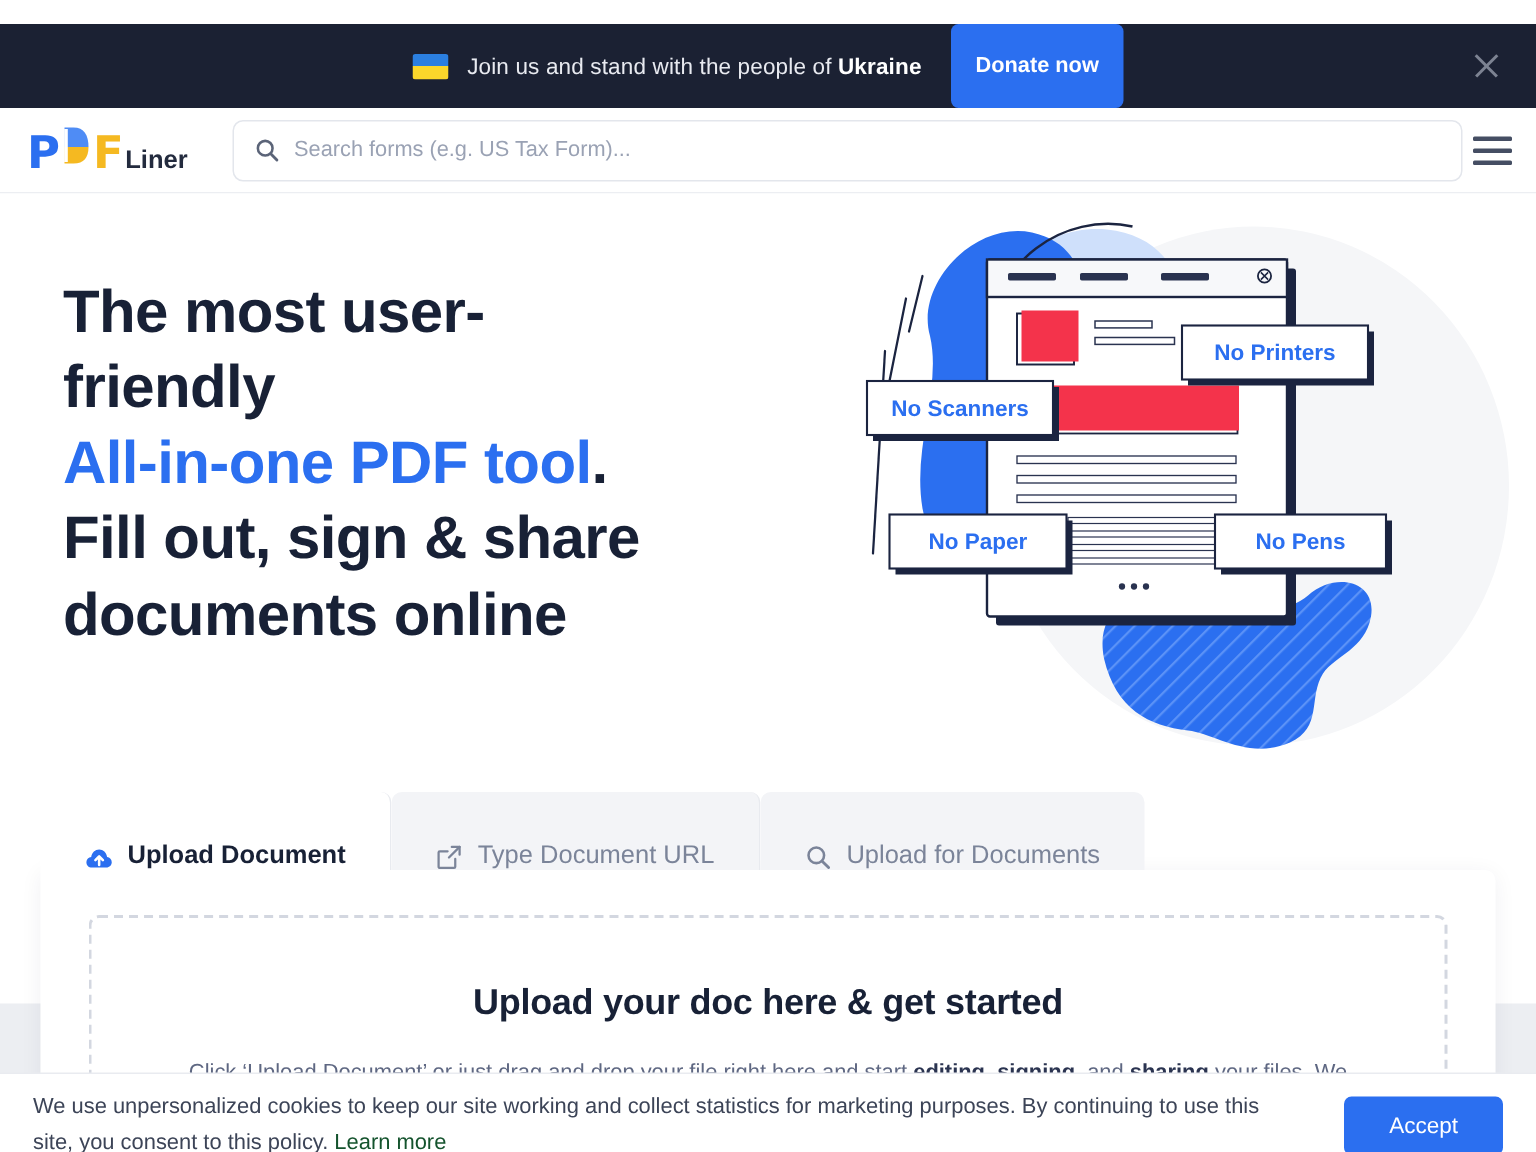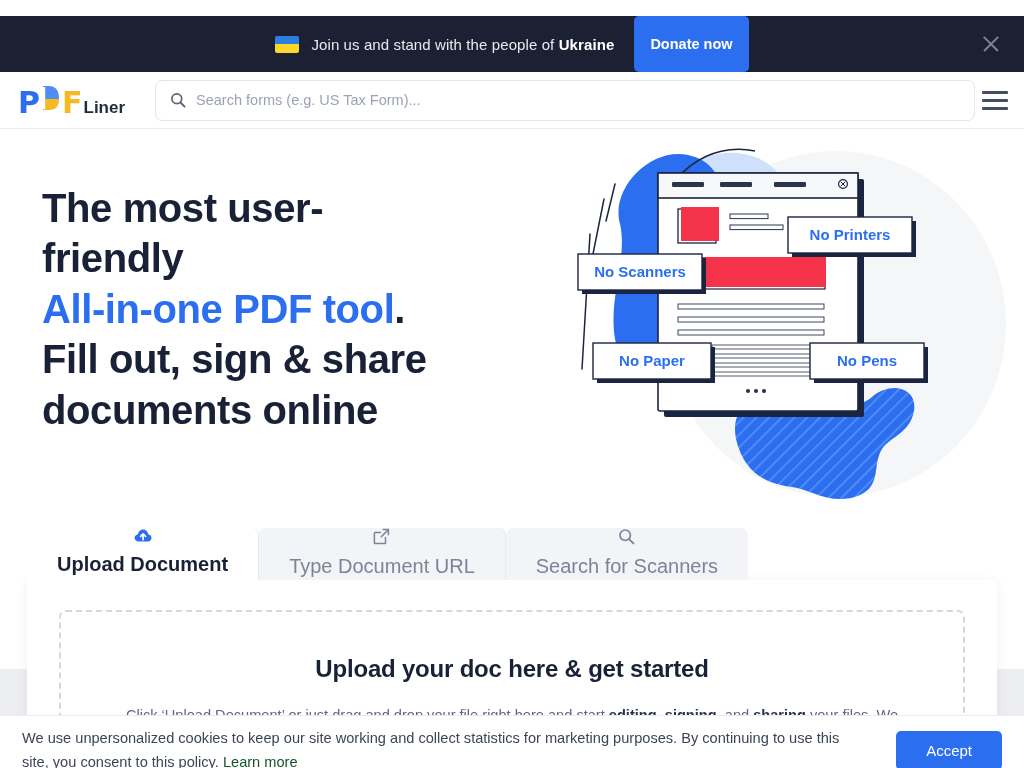--- a/index.html
+++ b/index.html
@@ -80,25 +80,24 @@
     letter-spacing: -0.4px;
   }
   .hero-title .accent { color: #2b6ff0; }
 
   .hero-art { position: absolute; right: 0px; top: 0px; width: 464px; height: 390px; }
 
   
   .gray-band { position: absolute; left: 0; top: 653px; width: 1024px; height: 115px; background: #eceef2; }
   .tabs { position: absolute; left: 27px; top: 512px; display: flex; height: 52px; z-index: 3; }
   .tab {
-    height: 52px; display: flex; align-items: center; gap: 10px;
-    padding: 0 30px; font-size: 20px; cursor: pointer;
+    height: 52px; display: flex; align-items: flex-end; gap: 10px;
+    padding: 0 30px; font-size: 17px; cursor: pointer;
     border-radius: 7px 7px 0 0; background: #f3f4f7; color: #7b8499; font-weight: 400;
     border-right: 1px solid #e8eaef;
-    flex-direction: column;
   }
   .tab.active { background: #fff; color: #182136; font-weight: 700; }
   .tab .tab-ico { display: flex; align-items: center; flex: none; }
 
   .upload-card {
     position: absolute; left: 27px; top: 564px; width: 970px; height: 160px;
     background: #fff; border-radius: 0 7px 7px 7px; z-index: 2;
     box-shadow: 0 2px 14px rgba(26,37,65,.06);
   }
   .dropzone {
@@ -285,21 +284,21 @@
       </span>
       <span>Type Document URL</span>
     </div>
     <div class="tab" style="border-right:none;">
       <span class="tab-ico">
         <svg width="17" height="17" viewBox="0 0 17 17">
           <circle cx="7.2" cy="7.2" r="5.2" fill="none" stroke="#7b8499" stroke-width="1.7"></circle>
           <line x1="11.1" y1="11.1" x2="15.4" y2="15.4" stroke="#7b8499" stroke-width="1.9" stroke-linecap="round"></line>
         </svg>
       </span>
-      <span>Search for Scanners</span>
+      <span>Upload for Documents</span>
     </div>
   </div>
 
   <div class="upload-card">
     <div class="dropzone">
       <div class="dz-title">Upload your doc here &amp; get started</div>
       <div class="dz-sub"><span>Click ‘Upload Document’ or just drag and drop your file right here and start </span><b>editing</b><span>, </span><b>signing</b><span>, and </span><b>sharing</b><span> your files. We</span></div>
     </div>
   </div>
 

